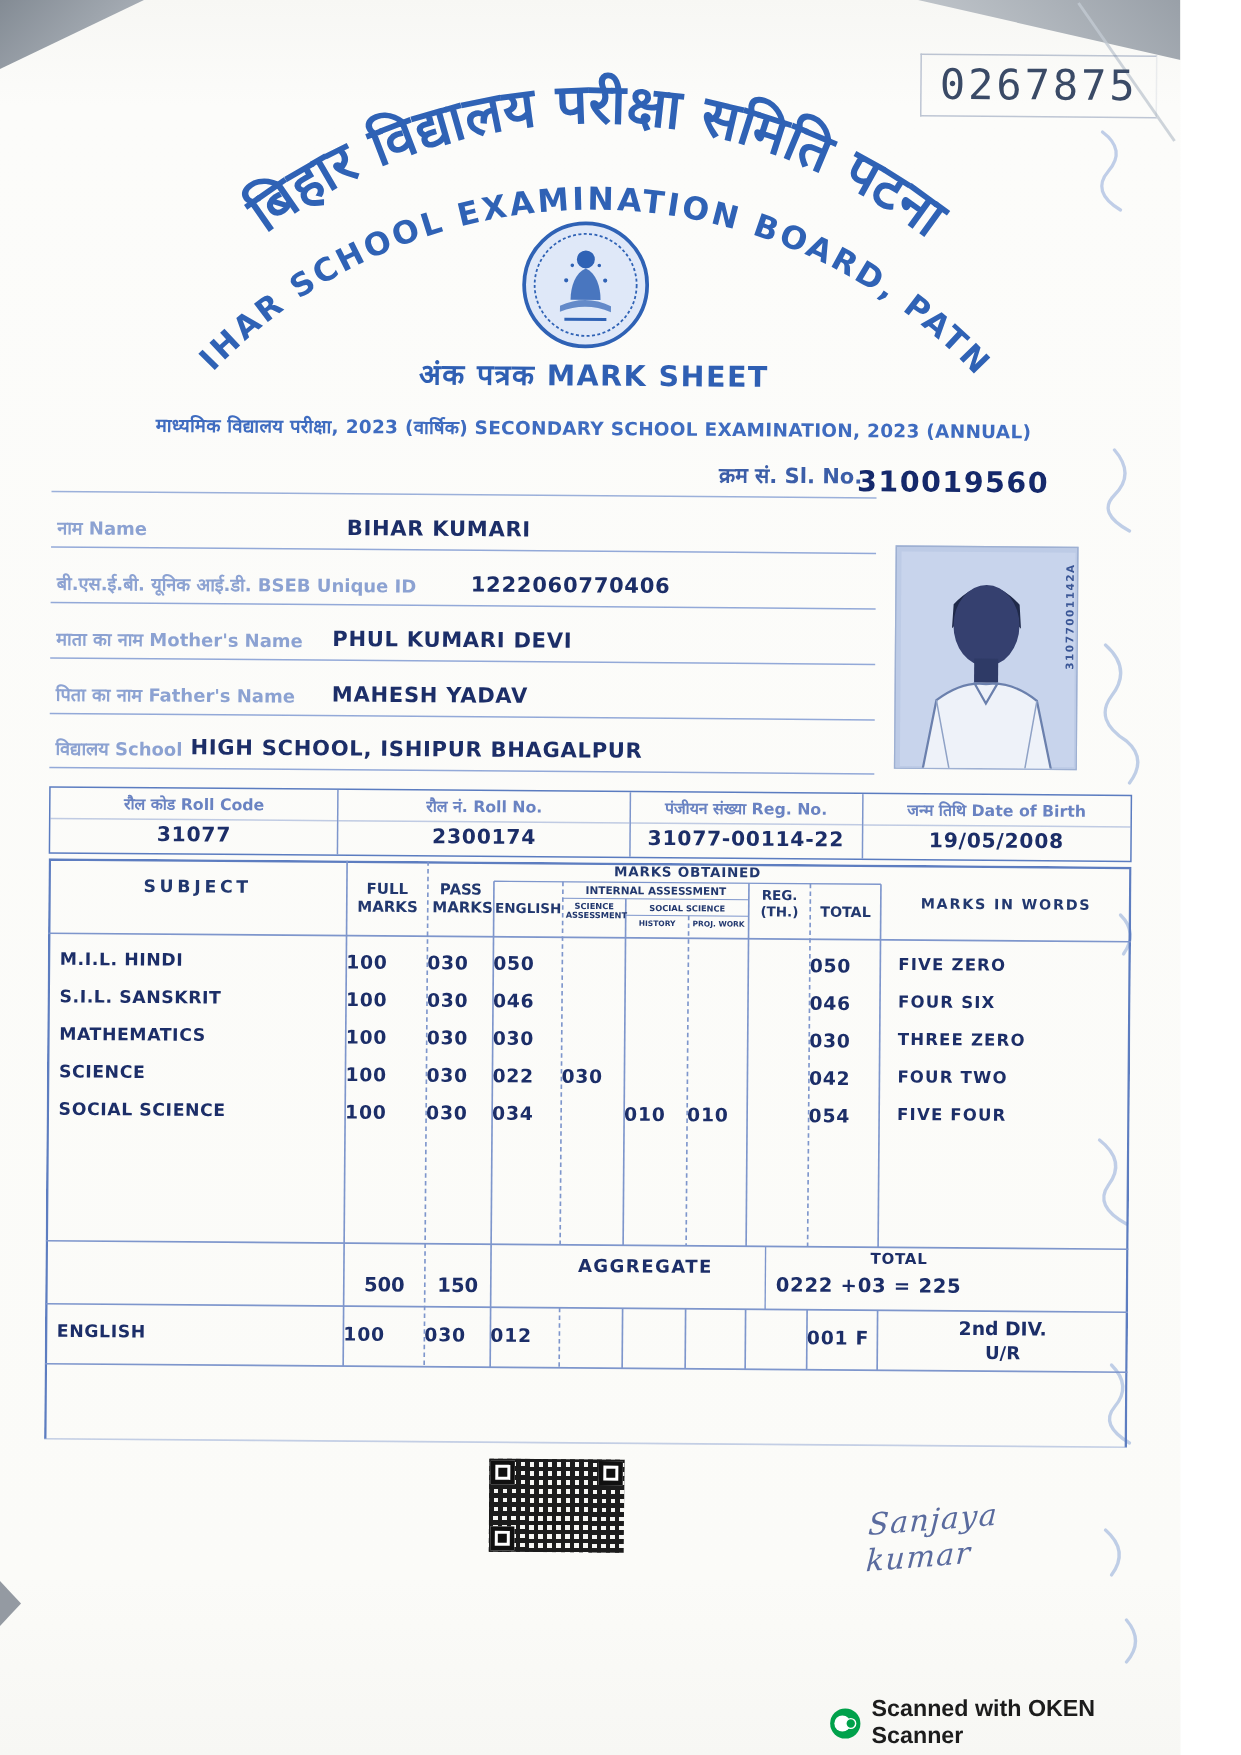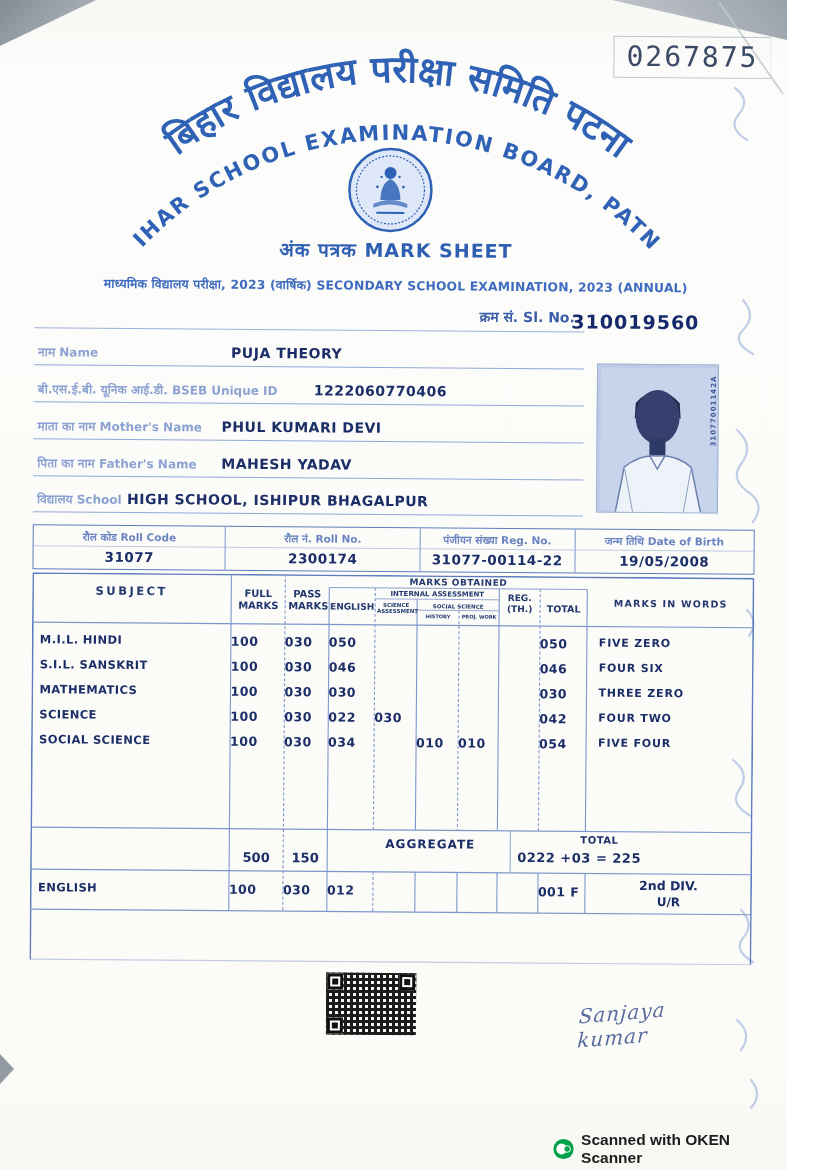--- a/index.html
+++ b/index.html
@@ -148,21 +148,21 @@
     <div class="sheet-title">अंक पत्रक MARK SHEET</div>
     <div class="exam-line">माध्यमिक विद्यालय परीक्षा, 2023 (वार्षिक) SECONDARY SCHOOL EXAMINATION, 2023 (ANNUAL)</div>
 
     <div class="slno-label">क्रम सं. Sl. No.</div>
     <div class="slno-value">310019560</div>
 
     <div class="f-topline"></div>
 
     <div class="f-row" style="top:330.5px">
       <span class="f-label">नाम Name</span>
-      <span class="f-value" style="left:197px">PUJA THEORY</span>
+      <span class="f-value" style="left:197px">BIHAR KUMARI</span>
     </div>
     <div class="f-row" style="top:367.5px">
       <span class="f-label">बी.एस.ई.बी. यूनिक आई.डी. BSEB Unique ID</span>
       <span class="f-value" style="left:280px">1222060770406</span>
     </div>
     <div class="f-row" style="top:404.5px">
       <span class="f-label">माता का नाम Mother's Name</span>
       <span class="f-value" style="left:188px">PHUL KUMARI DEVI</span>
     </div>
     <div class="f-row" style="top:441.5px">

